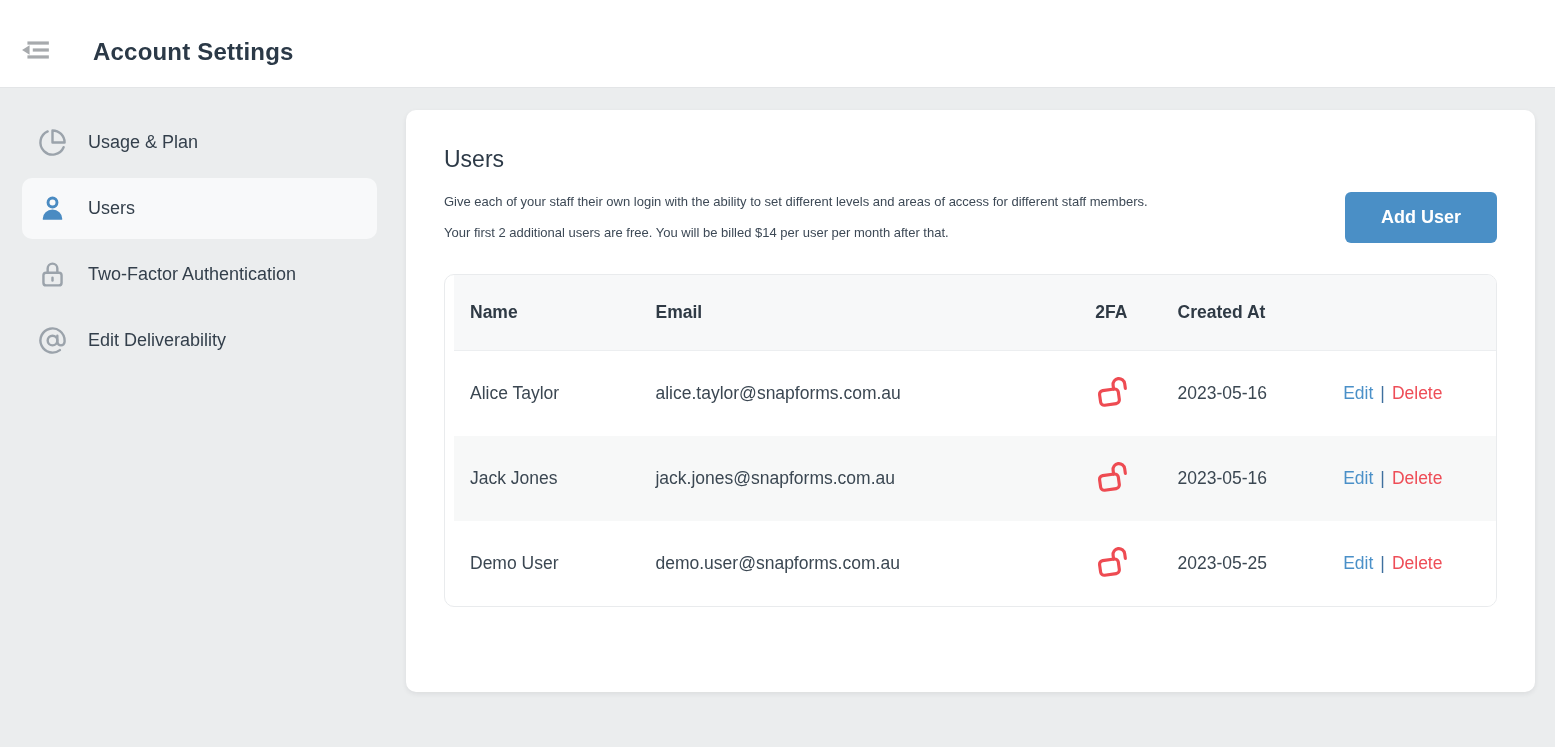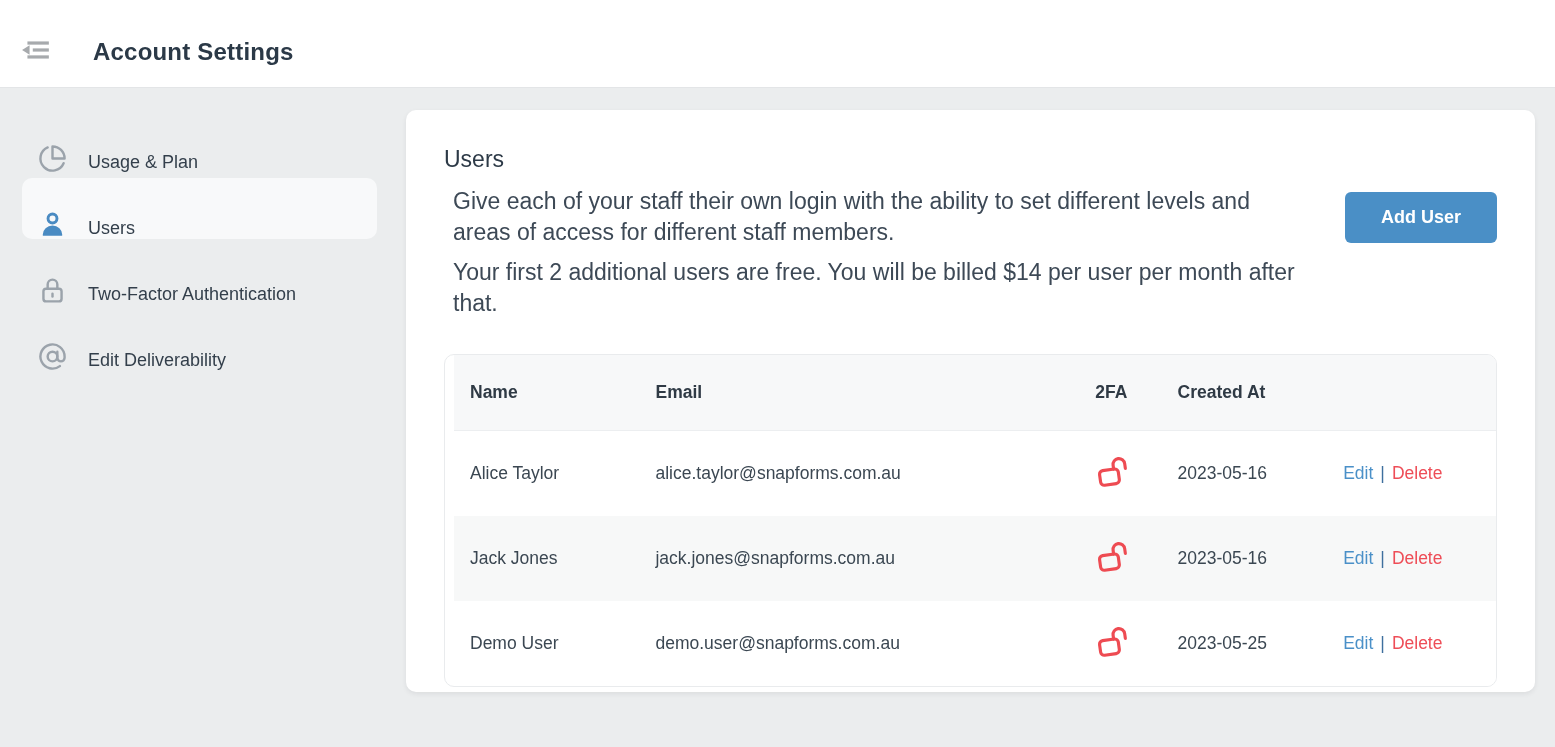--- a/index.html
+++ b/index.html
@@ -26,42 +26,42 @@
     margin: 0 0 0 41px; font-size: 24px; font-weight: 700;
     color: #2b3947; letter-spacing: .2px;
   }
 
   
   .page { display: flex; align-items: flex-start; }
 
   
   .sidebar { width: 355px; flex-shrink: 0; margin: 24px 0 0 22px; }
   .nav-item {
-    display: flex; align-items: flex-end;
+    display: flex; align-items: center;
     height: 61px; padding: 0 16px; margin-bottom: 5px;
     border-radius: 10px; cursor: pointer;
   }
   .nav-item.active { background: #f8f9fa; }
   .nav-icon { width: 29px; height: 29px; margin-right: 21px; color: #9ba3ab; flex-shrink: 0; }
   .nav-item.active .nav-icon { color: #4a8bc2; }
   .nav-icon svg { width: 100%; height: 100%; display: block; }
   .nav-label { font-size: 18px; color: #333f4b; }
 
   
   .card {
     flex: 1; height: 582px;
     margin: 22px 20px 0 29px;
     background: #ffffff; border-radius: 10px;
     box-shadow: 0 2px 5px rgba(33,43,54,.08);
     padding: 36px 38px 0 38px;
   }
   .card-head { display: flex; align-items: flex-start; }
   .card-head-text { max-width: 860px; }
   .panel-title { margin: 0 0 13px; font-size: 23px; font-weight: 400; color: #2d3a47; }
-  .desc { margin: 9px; font-size: 23px; line-height: 31px; color: #3d4956; }
+  .desc { margin: 0; font-size: 13px; line-height: 31px; color: #3d4956; }
   .add-btn {
     margin-left: auto; margin-top: 46px; flex-shrink: 0;
     background: #4a8fc6; color: #ffffff;
     font-family: "Liberation Sans", sans-serif;
     font-size: 18px; font-weight: 700;
     border: none; border-radius: 6px;
     padding: 15px 36px; cursor: pointer;
   }
 
   

